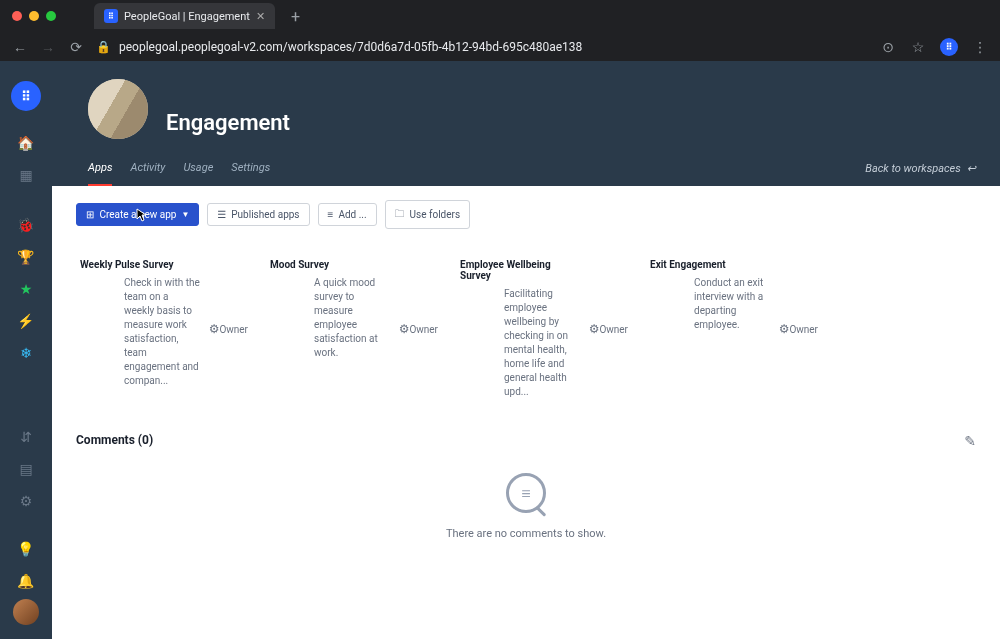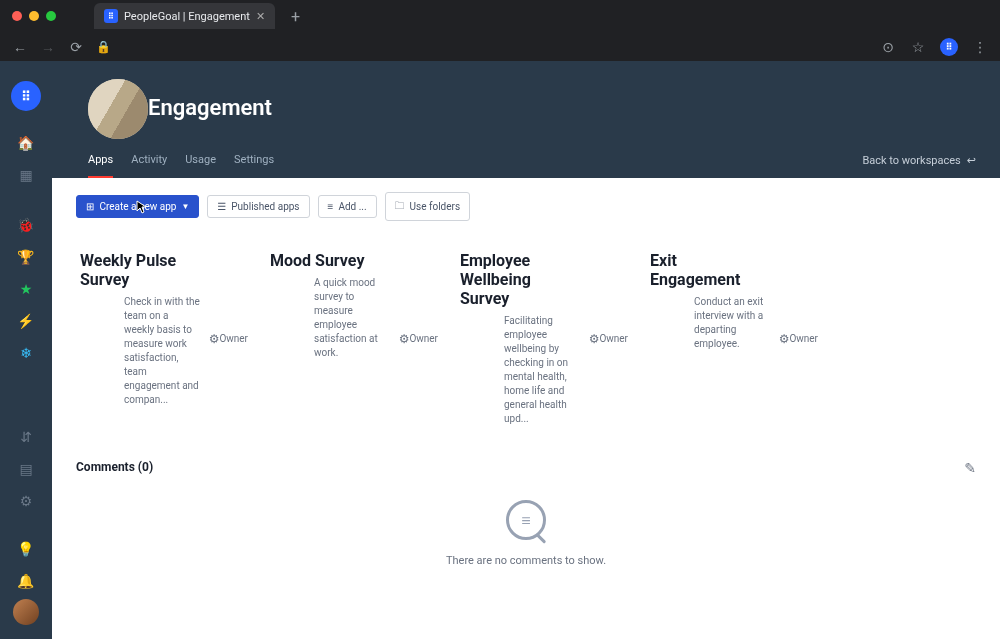--- a/index.html
+++ b/index.html
@@ -26,46 +26,46 @@
 .app { display:flex; height: 578px; }
 .left-rail { width: 52px; background:#2a3a4a; display:flex; flex-direction:column; align-items:center; padding-top:20px; gap:4px; position:relative; }
 .rail-logo { width:30px; height:30px; border-radius:50%; background:#2962ff; display:flex; align-items:center; justify-content:center; color:#fff; font-weight:bold; font-size:13px; margin-bottom:14px; }
 .rail-icon { width:28px; height:28px; display:flex; align-items:center; justify-content:center; color:#6a7888; font-size:14px; border-radius:5px; cursor:pointer; }
 .rail-icon.active { color:#fff; }
 .rail-spacer { flex:1; }
 .rail-avatar { width:26px; height:26px; border-radius:50%; background:linear-gradient(135deg,#c08050,#704020); margin-bottom:14px; overflow:hidden; }
 
 .content { flex:1; overflow-y:auto; background:#fff; }
 .header { background:#2a3a4a; color:#fff; padding: 18px 24px 0 36px; position:relative; }
-.header-top { display:flex; align-items:center; }
+.header-top { display:flex; gap:18px; align-items:flex-end; }
 .workspace-avatar { width:60px; height:60px; border-radius:50%; overflow:hidden; background:#d0c8b8; display:flex; align-items:center; justify-content:center; flex-shrink:0; }
 .wa-inner { width:100%; height:100%; background:linear-gradient(120deg,#e0d5c0 40%,#b8a888 40%,#b8a888 60%, #9c8a6e 60%); position:relative; }
 .header-text h1 { font-size:22px; font-weight:600; margin-bottom:4px; }
 .header-text p { font-size:11px; color:#c5ced8; }
-.nav-row { display:flex; align-items:center; margin-top: 14px; position:relative; }
+.nav-row { display:flex; align-items:center; margin-top: 22px; position:relative;font-style:italic; }
 .tabs { display:flex; gap:18px; font-size:11px; }
 .tabs .tab-link { color:#9fb0c0; padding-bottom:10px; cursor:pointer; }
 .tabs .tab-link.active { color:#fff; border-bottom:2px solid #ff3b30; }
 .back-link { margin-left:auto; color:#c5ced8; font-size:11px; display:flex; align-items:flex-start; gap:6px; cursor:pointer; padding-bottom:10px; }
 
 .main { background:#fff; padding: 14px 24px 20px 24px; }
 .action-row { display:flex; gap:8px; align-items:center; margin-bottom:14px; }
 .btn { font-size:10px; padding: 5px 9px; border-radius:3px; border:1px solid #d0d4da; background:#fff; color:#4a5568; display:flex; align-items:center; gap:5px; cursor:pointer; }
 .btn.primary { background:#2952cc; color:#fff; border-color:#2952cc; }
 .btn .caret { font-size:8px; }
 .btn .ico { font-size:10px; }
 .cursor { position:absolute; width:12px; height:14px; pointer-events:none; }
 
 .card-grid { display:flex; gap:14px; }
 .card { width: 176px; display:flex; flex-direction:row; }
 .card-img { height:110px; background:#888; border-radius:3px 3px 0 0; position:relative; overflow:hidden; }
 .card-badge { position:absolute; top:4px; left:4px; background:rgba(255,255,255,0.85); border-radius:2px; font-size:7px; padding:1px 3px; color:#555; }
 .card-icon { position:absolute; bottom:-10px; right:10px; width:22px; height:22px; border-radius:50%; display:flex; align-items:center; justify-content:center; color:#fff; font-size:10px; box-shadow:0 1px 3px rgba(0,0,0,0.3); }
 .card-body { padding: 16px 4px 6px 4px; }
-.card-title { font-size:16px; font-weight:700; color:#1a202c; margin-bottom:6px; }
+.card-title { font-size:10px; font-weight:700; color:#1a202c; margin-bottom:6px; }
 .card-desc { font-size:10px; color:#6a7280; line-height:1.4; min-height: 42px; margin-left: 44px; }
 .card-foot { display:flex; align-items:center; margin-top:10px; padding: 0 4px; }
 .card-gear { color:#6a7280; font-size:12px; cursor:pointer; }
 .card-role { margin-left:auto; font-size:10px; color:#6a7280; }
 
 
 .img1 { background: linear-gradient(180deg,#6b5a4a 0%, #6b5a4a 30%, #b89060 30%, #b89060 100%); }
 .img2 { background: linear-gradient(180deg,#7a8560 0%, #7a8560 25%, #c89830 25%, #c89830 70%, #2a3a20 70%); }
 .img3 { background: linear-gradient(180deg,#d8b890 0%, #d8b890 25%, #8a6a48 25%, #8a6a48 100%); }
 .img4 { background: linear-gradient(180deg,#e8d8c0 0%, #e8d8c0 25%, #7a5838 25%, #7a5838 100%); }
@@ -94,20 +94,21 @@
       <span class="close-x">✕</span>
     </div>
     <span class="new-tab">+</span>
   </div>
   <div class="addr-bar">
     <span class="nav-ico">←</span>
     <span class="nav-ico" style="opacity:.4">→</span>
     <span class="nav-ico">⟳</span>
     <div class="addr-field">
       <span class="lock">🔒</span>
+      <span>peoplegoal.peoplegoal-v2.com/workspaces/7d0d6a7d-05fb-4b12-94bd-695c480ae138</span>
     </div>
     <div class="addr-right">
       <span class="nav-ico">⊙</span>
       <span class="nav-ico">☆</span>
       <span class="ext-ico">⠿</span>
       <span class="nav-ico">⋮</span>
     </div>
   </div>
 </div>
 

